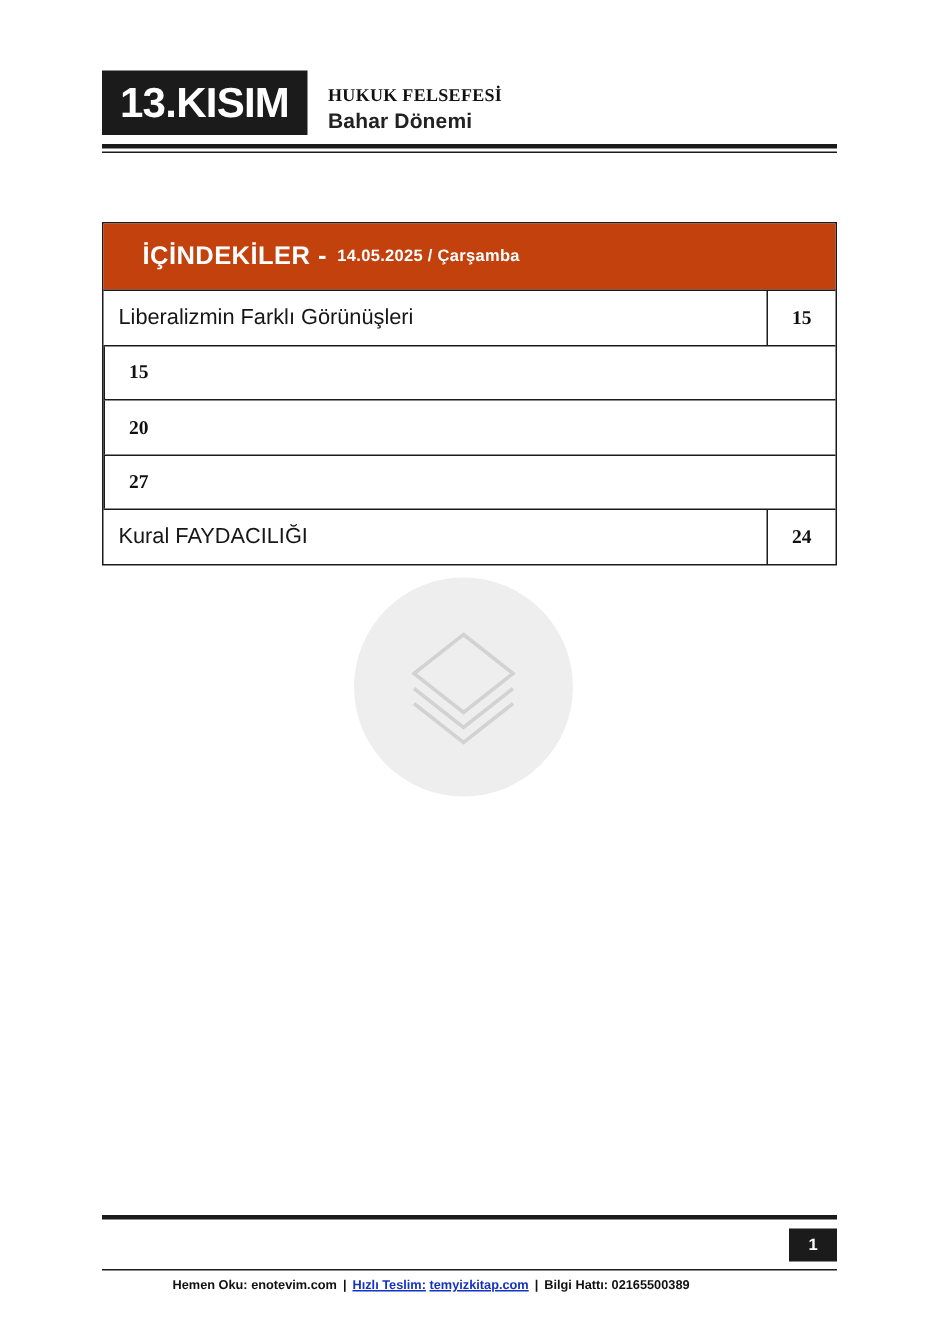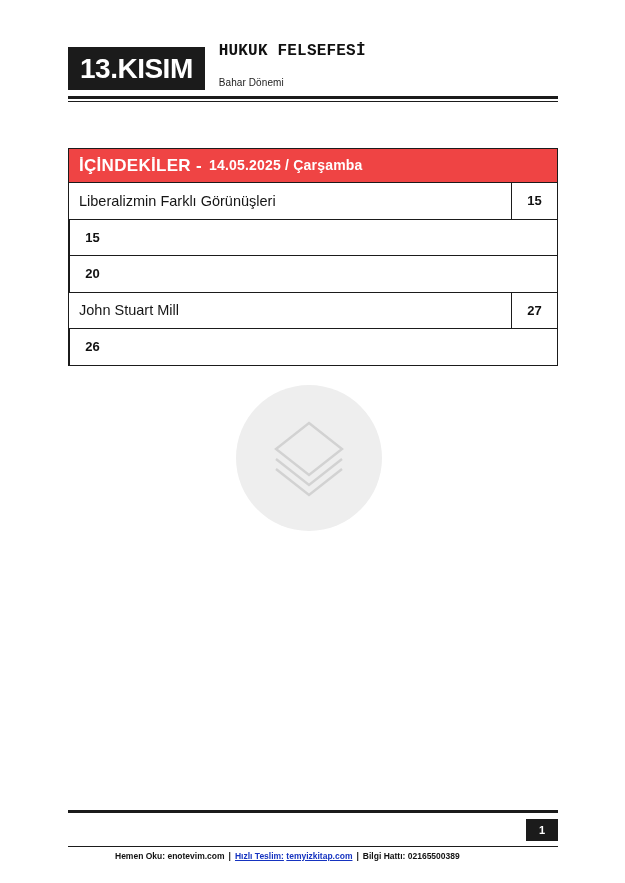--- a/index.html
+++ b/index.html
@@ -46,33 +46,33 @@
     letter-spacing: -0.5px;
     padding: 8px 12px 7px 12px;
     line-height: 1;
     display: inline-block;
   }
   .header-titles {
     margin-left: 14px;
     padding-bottom: 2px;
   }
   .course-title {
-    font-family: Liberation Mono, monospace;
-    font-weight: bold;
-    font-size: 16px;
+    font-family: Liberation Serif, serif;
+    font-weight: bold;
+    font-size: 12px;
     letter-spacing: 0.2px;
     color: #111111;
     line-height: 1.1;
   }
   .course-sub {
     font-family: "Liberation Sans", sans-serif;
-    font-weight: normal;
-    font-size: 10px;
+    font-weight: bold;
+    font-size: 14px;
     color: #222222;
-    margin-top: 16px;
+    margin-top: 2px;
     letter-spacing: 0.1px;
   }
   .header-rule-thick {
     width: 490px;
     height: 3px;
     background: #1b1b1b;
     margin-top: 6px;
   }
   .header-rule-thin {
     width: 490px;
@@ -84,38 +84,38 @@
   
   .toc {
     position: absolute;
     left: 68px;
     top: 148px;
     width: 490px;
     border: 1.5px solid #1b1b1b;
     box-sizing: border-box;
   }
   .toc-head {
-    background: #ef4444;
+    background: #c2410c;
     color: #ffffff;
-    height: 33px;
-    display: flex;
-    align-items: center;
-    padding-left: 10px;
+    height: 44px;
+    display: flex;
+    align-items: center;
+    padding-left: 26px;
     box-sizing: border-box;
   }
   .toc-head-title {
     font-family: "Liberation Sans", sans-serif;
     font-weight: bold;
     font-size: 17px;
     letter-spacing: 0.3px;
   }
   .toc-head-meta {
     font-family: "Liberation Sans", sans-serif;
     font-weight: bold;
-    font-size: 14px;
+    font-size: 11px;
     margin-left: 7px;
     padding-bottom: 1px;
     letter-spacing: 0.2px;
     text-align: center;
   }
   .toc-row {
     display: flex;
     height: 36.5px;
     border-top: 1.5px solid #1b1b1b;
     box-sizing: border-box;
@@ -131,21 +131,21 @@
     font-family: "Liberation Sans", sans-serif;
     font-size: 14.5px;
     color: #161616;
   }
   .toc-page {
     width: 46px;
     border-left: 1.5px solid #1b1b1b;
     display: flex;
     align-items: center;
     justify-content: center;
-    font-family: Liberation Sans, sans-serif;
+    font-family: Liberation Serif, serif;
     font-weight: bold;
     font-size: 13px;
     color: #111111;
     box-sizing: border-box;
   }
 
   
   .watermark {
     position: absolute;
     left: 236px;
@@ -251,25 +251,25 @@
       <div class="toc-label">Liberalizmin Farklı Görünüşleri</div>
       <div class="toc-page">15</div>
     </div>
     <div class="toc-row">
       <div class="toc-page">15</div>
     </div>
     <div class="toc-row">
       <div class="toc-page">20</div>
     </div>
     <div class="toc-row">
-      <div class="toc-label">John Stuart Mill</div>
       <div class="toc-page">27</div>
     </div>
     <div class="toc-row">
-      <div class="toc-page">26</div>
+      <div class="toc-label">Kural FAYDACILIĞI</div>
+      <div class="toc-page">24</div>
     </div>
   </div>
 
   <div class="watermark">
     <span>
       <svg width="86" height="86" viewBox="0 0 86 86" fill="none" stroke="#d2d2d2" stroke-width="2.4">
         <polygon points="43,8 76,34 43,60 10,34"></polygon>
         <polyline points="10,44 43,70 76,44"></polyline>
         <polyline points="10,54 43,80 76,54"></polyline>
       </svg>

